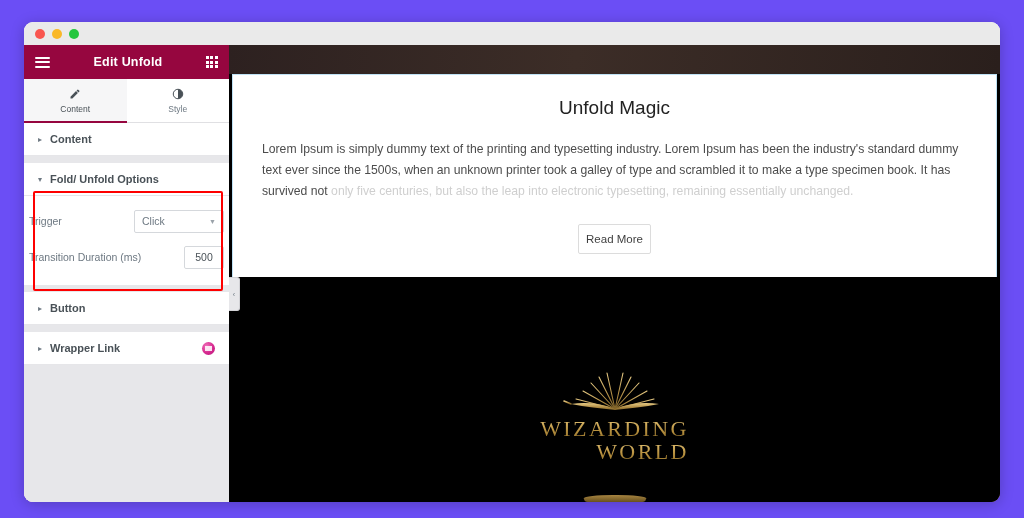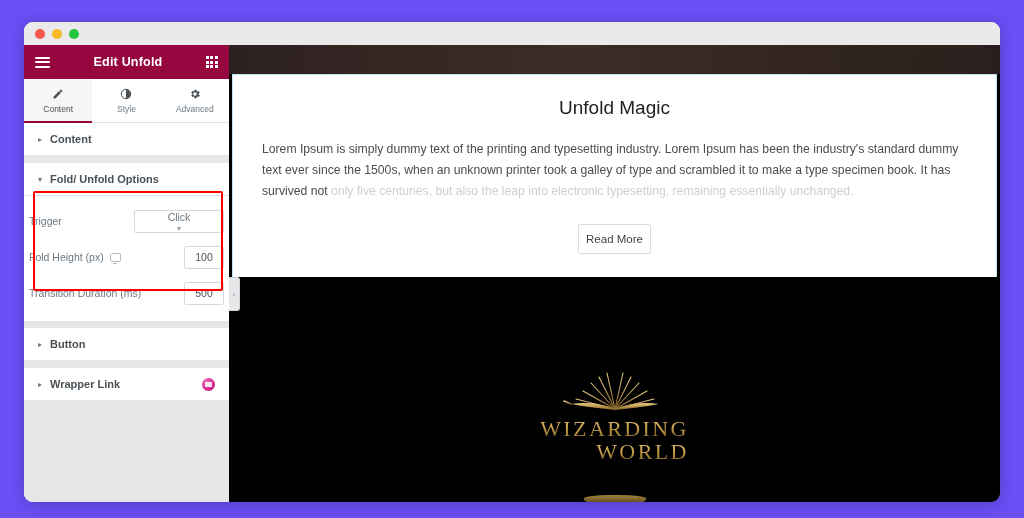--- a/index.html
+++ b/index.html
@@ -185,21 +185,20 @@
     height: 23px;
     border: 1px solid #d5d8dc;
     border-radius: 2px;
     background: #fff;
     display: flex;
     align-items: center;
     padding: 0 7px;
     font-size: 10.5px;
     color: #6d7882;
     cursor: pointer;
-    flex-direction: column;
   }
   .select-box .val { flex: 1; }
   .select-box .caret { font-size: 7px; color: #9aa2a9; }
 
   .num-input {
     width: 40px;
     height: 23px;
     border: 1px solid #d5d8dc;
     border-radius: 2px;
     background: #fff;
@@ -378,28 +377,20 @@
         </div>
         <div class="tab">
           <span class="tab-ico">
             <svg width="12" height="12" viewBox="0 0 24 24">
               <circle cx="12" cy="12" r="9.5" fill="none" stroke="currentColor" stroke-width="2"></circle>
               <path d="M12 2.5a9.5 9.5 0 0 1 0 19z" fill="currentColor"></path>
             </svg>
           </span>
           <span class="tab-label">Style</span>
         </div>
-        <div class="tab">
-          <span class="tab-ico">
-            <svg width="12" height="12" viewBox="0 0 24 24" fill="currentColor">
-              <path d="M19.4 13a7.8 7.8 0 0 0 0-2l2.1-1.6-2-3.5-2.5 1a7.6 7.6 0 0 0-1.7-1l-.4-2.6h-4l-.4 2.6c-.6.2-1.2.6-1.7 1l-2.5-1-2 3.5L6.6 11a7.8 7.8 0 0 0 0 2l-2.1 1.6 2 3.5 2.5-1c.5.4 1.1.8 1.7 1l.4 2.6h4l.4-2.6c.6-.2 1.2-.6 1.7-1l2.5 1 2-3.5-2.3-1.6zM12 15.5a3.5 3.5 0 1 1 0-7 3.5 3.5 0 0 1 0 7z"></path>
-            </svg>
-          </span>
-          <span class="tab-label">Advanced</span>
-        </div>
       </div>
 
       <div class="panel-scroll">
 
         <div class="section-head">
           <span class="chev">▸</span>
           <span class="s-label">Content</span>
         </div>
 
         <div class="section-gap"></div>
@@ -412,27 +403,20 @@
         <div class="controls">
 
           <div class="ctl-row">
             <span class="ctl-label">Trigger</span>
             <div class="select-box">
               <span class="val">Click</span>
               <span class="caret">▼</span>
             </div>
           </div>
 
-          <div class="ctl-row">
-            <span class="ctl-label">
-              <span>Fold Height (px)</span>
-              <span class="monitor-ico"></span>
-            </span>
-            <input class="num-input" type="text" value="100" style="">
-          </div>
 
           <div class="ctl-row">
             <span class="ctl-label">Transition Duration (ms)</span>
             <input class="num-input" type="text" value="500" style="">
           </div>
         </div>
 
         <div class="section-gap"></div>
 
         <div class="section-head">

